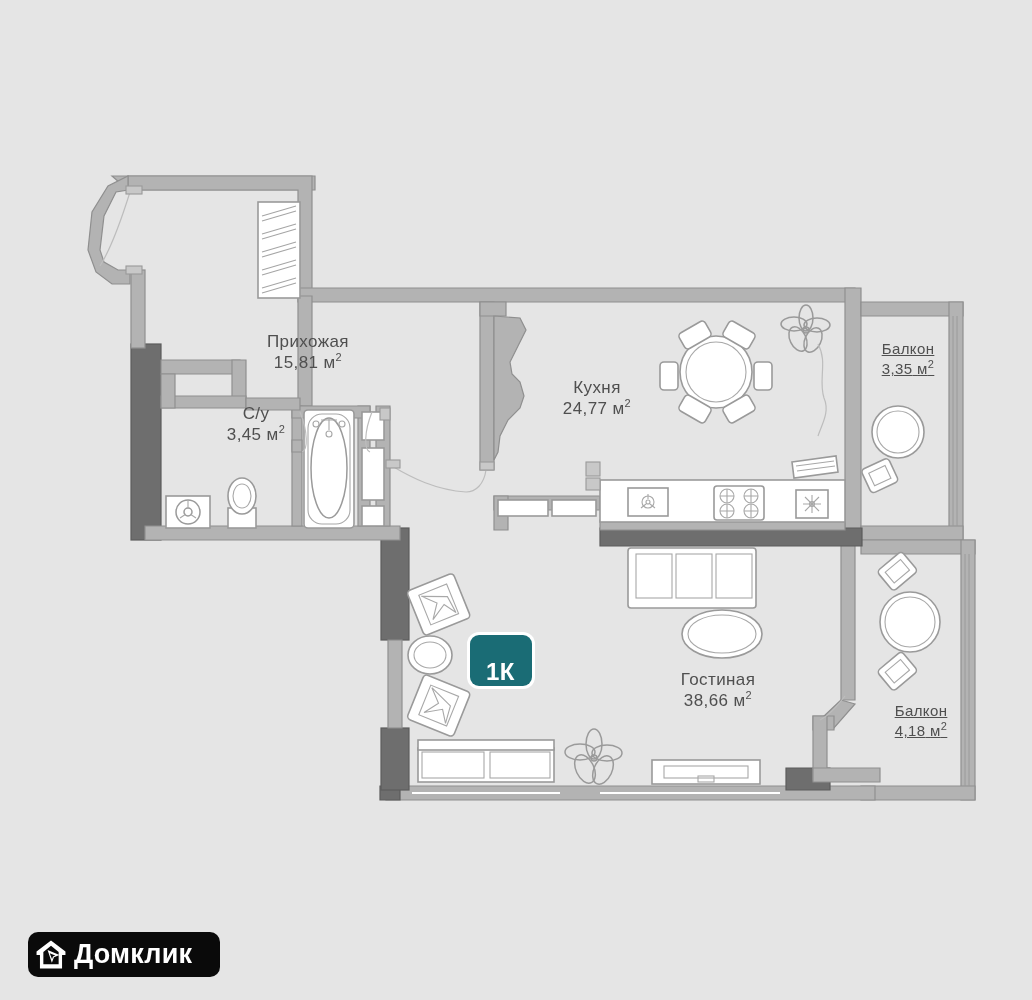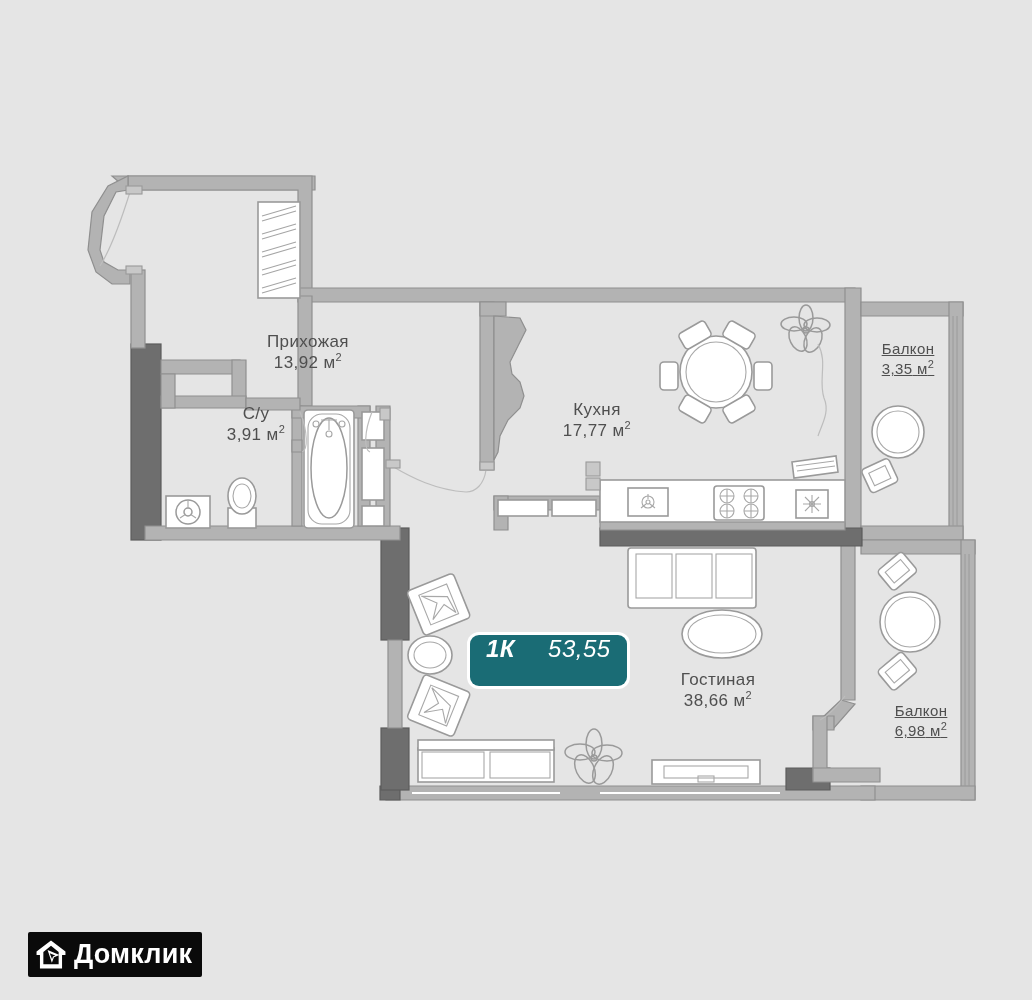--- a/index.html
+++ b/index.html
@@ -52,26 +52,25 @@
   .room-label.small .rl-name,
   .room-label.small .rl-area { font-size: 15px; text-decoration: underline; }
 
   
   #badge {
     position: absolute;
     left: 470px;
     top: 635px;
     height: 51px;
     display: flex;
-    align-items: flex-start;
+    align-items: flex-end;
     background: #1a6c75;
     border-radius: 9px;
     box-shadow: 0 0 0 3px #ffffff;
     overflow: hidden;
-    font-style: italic;
   }
   #badge .b-rooms {
     display: flex;
     align-items: center;
     justify-content: center;
     padding: 0 16px;
     color: #ffffff;
     font-size: 24px;
     font-weight: bold;
     letter-spacing: 0.5px;
@@ -93,22 +92,22 @@
 
   
   #logo {
     position: absolute;
     left: 28px;
     top: 932px;
     height: 45px;
     display: flex;
     align-items: center;
     background: #0a0a0a;
-    padding: 0 10px 0 6px;
-    border-radius: 2px;
+    padding: 0 28px 0 6px;
+    border-radius: 10px;
   }
   #logo .logo-mark {
     width: 34px;
     height: 34px;
     margin-right: 6px;
     flex: 0 0 auto;
   }
   #logo .logo-text {
     color: #ffffff;
     font-size: 27px;
@@ -406,52 +405,51 @@
     </g>
 
     <g stroke="#ffffff" stroke-width="2">
       <path d="M412,793 L560,793"></path>
       <path d="M600,793 L780,793"></path>
     </g>
   </svg>
 
   <div class="room-label" style="left:253px; top:332px; width:110px;">
     <span class="rl-name">Прихожая</span>
-    <span class="rl-area"><span>13,92</span> <span>м</span><sup>2</sup></span>
+    <span class="rl-area"><span>15,81</span> <span>м</span><sup>2</sup></span>
   </div>
 
   <div class="room-label" style="left:216px; top:404px; width:80px;">
     <span class="rl-name">С/у</span>
-    <span class="rl-area"><span>3,91</span> <span>м</span><sup>2</sup></span>
-  </div>
-
-  <div class="room-label" style="left:552px; top:400px; width:90px;">
+    <span class="rl-area"><span>3,45</span> <span>м</span><sup>2</sup></span>
+  </div>
+
+  <div class="room-label" style="left:552px; top:378px; width:90px;">
     <span class="rl-name">Кухня</span>
-    <span class="rl-area"><span>17,77</span> <span>м</span><sup>2</sup></span>
+    <span class="rl-area"><span>24,77</span> <span>м</span><sup>2</sup></span>
   </div>
 
   <div class="room-label small" style="left:862px; top:341px; width:92px;">
     <span class="rl-name">Балкон</span>
     <span class="rl-area"><span>3,35</span> <span>м</span><sup>2</sup></span>
   </div>
 
   <div class="room-label" style="left:665px; top:670px; width:106px;text-align:center;">
     <span class="rl-name">Гостиная</span>
     <span class="rl-area"><span>38,66</span> <span>м</span><sup>2</sup></span>
   </div>
 
   <div class="room-label small" style="left:875px; top:703px; width:92px;">
     <span class="rl-name">Балкон</span>
-    <span class="rl-area"><span>6,98</span> <span>м</span><sup>2</sup></span>
+    <span class="rl-area"><span>4,18</span> <span>м</span><sup>2</sup></span>
   </div>
 
   <div id="badge">
     <div class="b-rooms">1К</div>
     <div class="b-div"></div>
-    <div class="b-area">53,55</div>
   </div>
 
   <div id="logo">
     <svg class="logo-mark" viewBox="0 0 40 40">
       <path d="M20 3 L37 16 L37 20 L33 20 L33 36 L7 36 L7 20 L3 20 L3 16 Z
                M20 9 L11 16.5 L11 31 L29 31 L29 16.5 Z" fill="#ffffff"></path>
       <path d="M16 14 L30 20 L23.5 22.5 L21 29 Z" fill="#ffffff"></path>
       <path d="M18.5 18 L25 20.7 L22.3 21.8 L21.2 24.6 Z" fill="#0a0a0a"></path>
     </svg>
     <span class="logo-text">Домклик</span>

